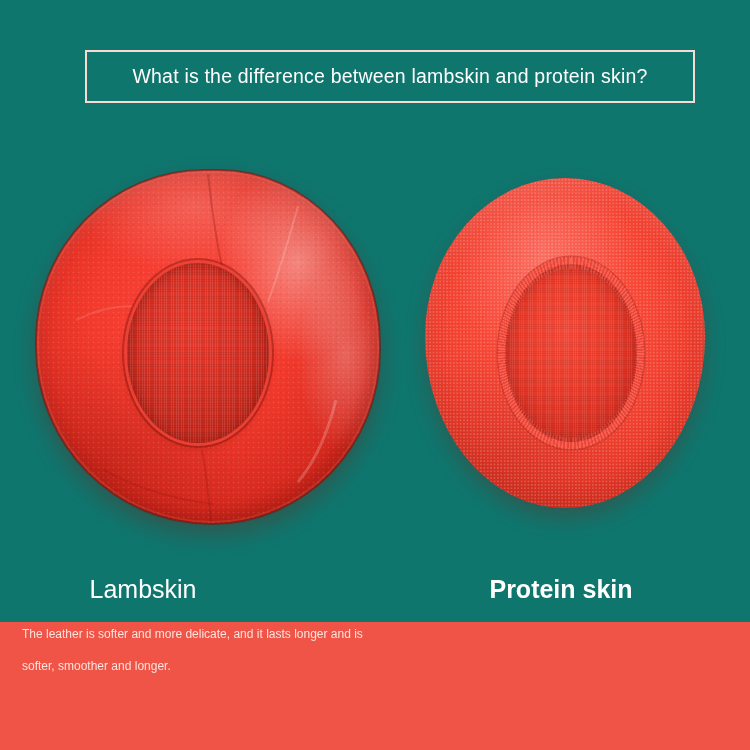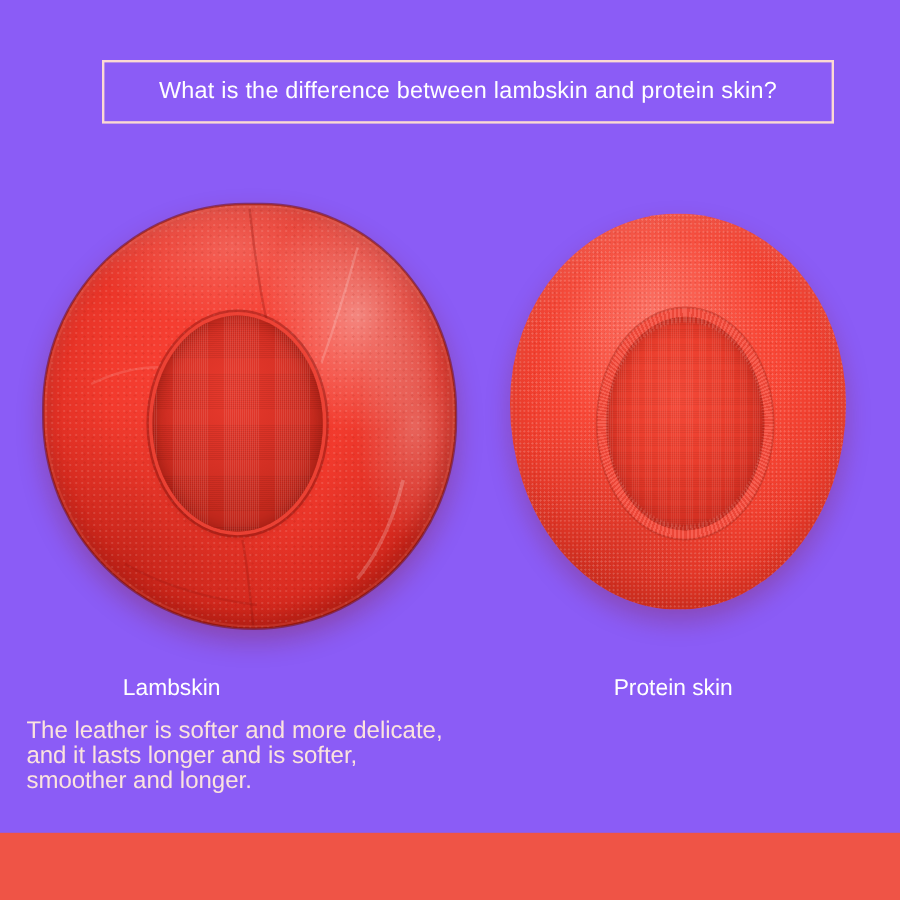--- a/index.html
+++ b/index.html
@@ -6,22 +6,22 @@
 
   html, body {
     width:750px; height:750px;
     background:#ef5446;
     font-family:"Liberation Sans", sans-serif;
     overflow:hidden;
   }
 
   #stage {
     position:relative;
-    width:750px; height:694px;
-    background:#8b5cf6;
+    width:750px; height:622px;
+    background:#0f766e;
     padding-left:14px;
   }
 
   
   #header-box {
     position:absolute;
     left:85px; top:50px;
     width:610px; height:53px;
     border:2px solid #fbd9d3;
     display:flex;
@@ -186,36 +186,37 @@
       from 0deg,
       rgba(255,255,255,.20) 0deg 1.1deg,
       rgba(150,30,20,.20) 1.1deg 2.2deg);
     -webkit-mask:radial-gradient(closest-side, transparent 0 86%, #000 88% 100%);
             mask:radial-gradient(closest-side, transparent 0 86%, #000 88% 100%);
   }
 
   
   .col { position:absolute; }
   #col-left  { left:22px;  top:563px; width:360px; }
-  #col-right { left:420px; top:563px; width:320px; }
+  #col-right { left:420px; top:563px; width:320px;font-weight:bold; }
 
   .col-title {
     color:#ffffff;
-    font-size:19px;
+    font-size:25px;
     text-align:center;
     white-space:nowrap;
     margin-bottom:14px;
+    margin-top:12px;
   }
   #col-left .col-title  { padding-right:118px; }
   #col-right .col-title { padding-right:38px; }
 
   .col-desc {
     color:#fbe3de;
-    font-size:20px;
-    line-height:21px;
+    font-size:12px;
+    line-height:32px;
   }
 </style>
 </head>
 <body>
 
 <div id="stage">
 
   <div id="header-box">
     <div id="header-title">What is the difference between lambskin and protein skin?</div>
   </div>

